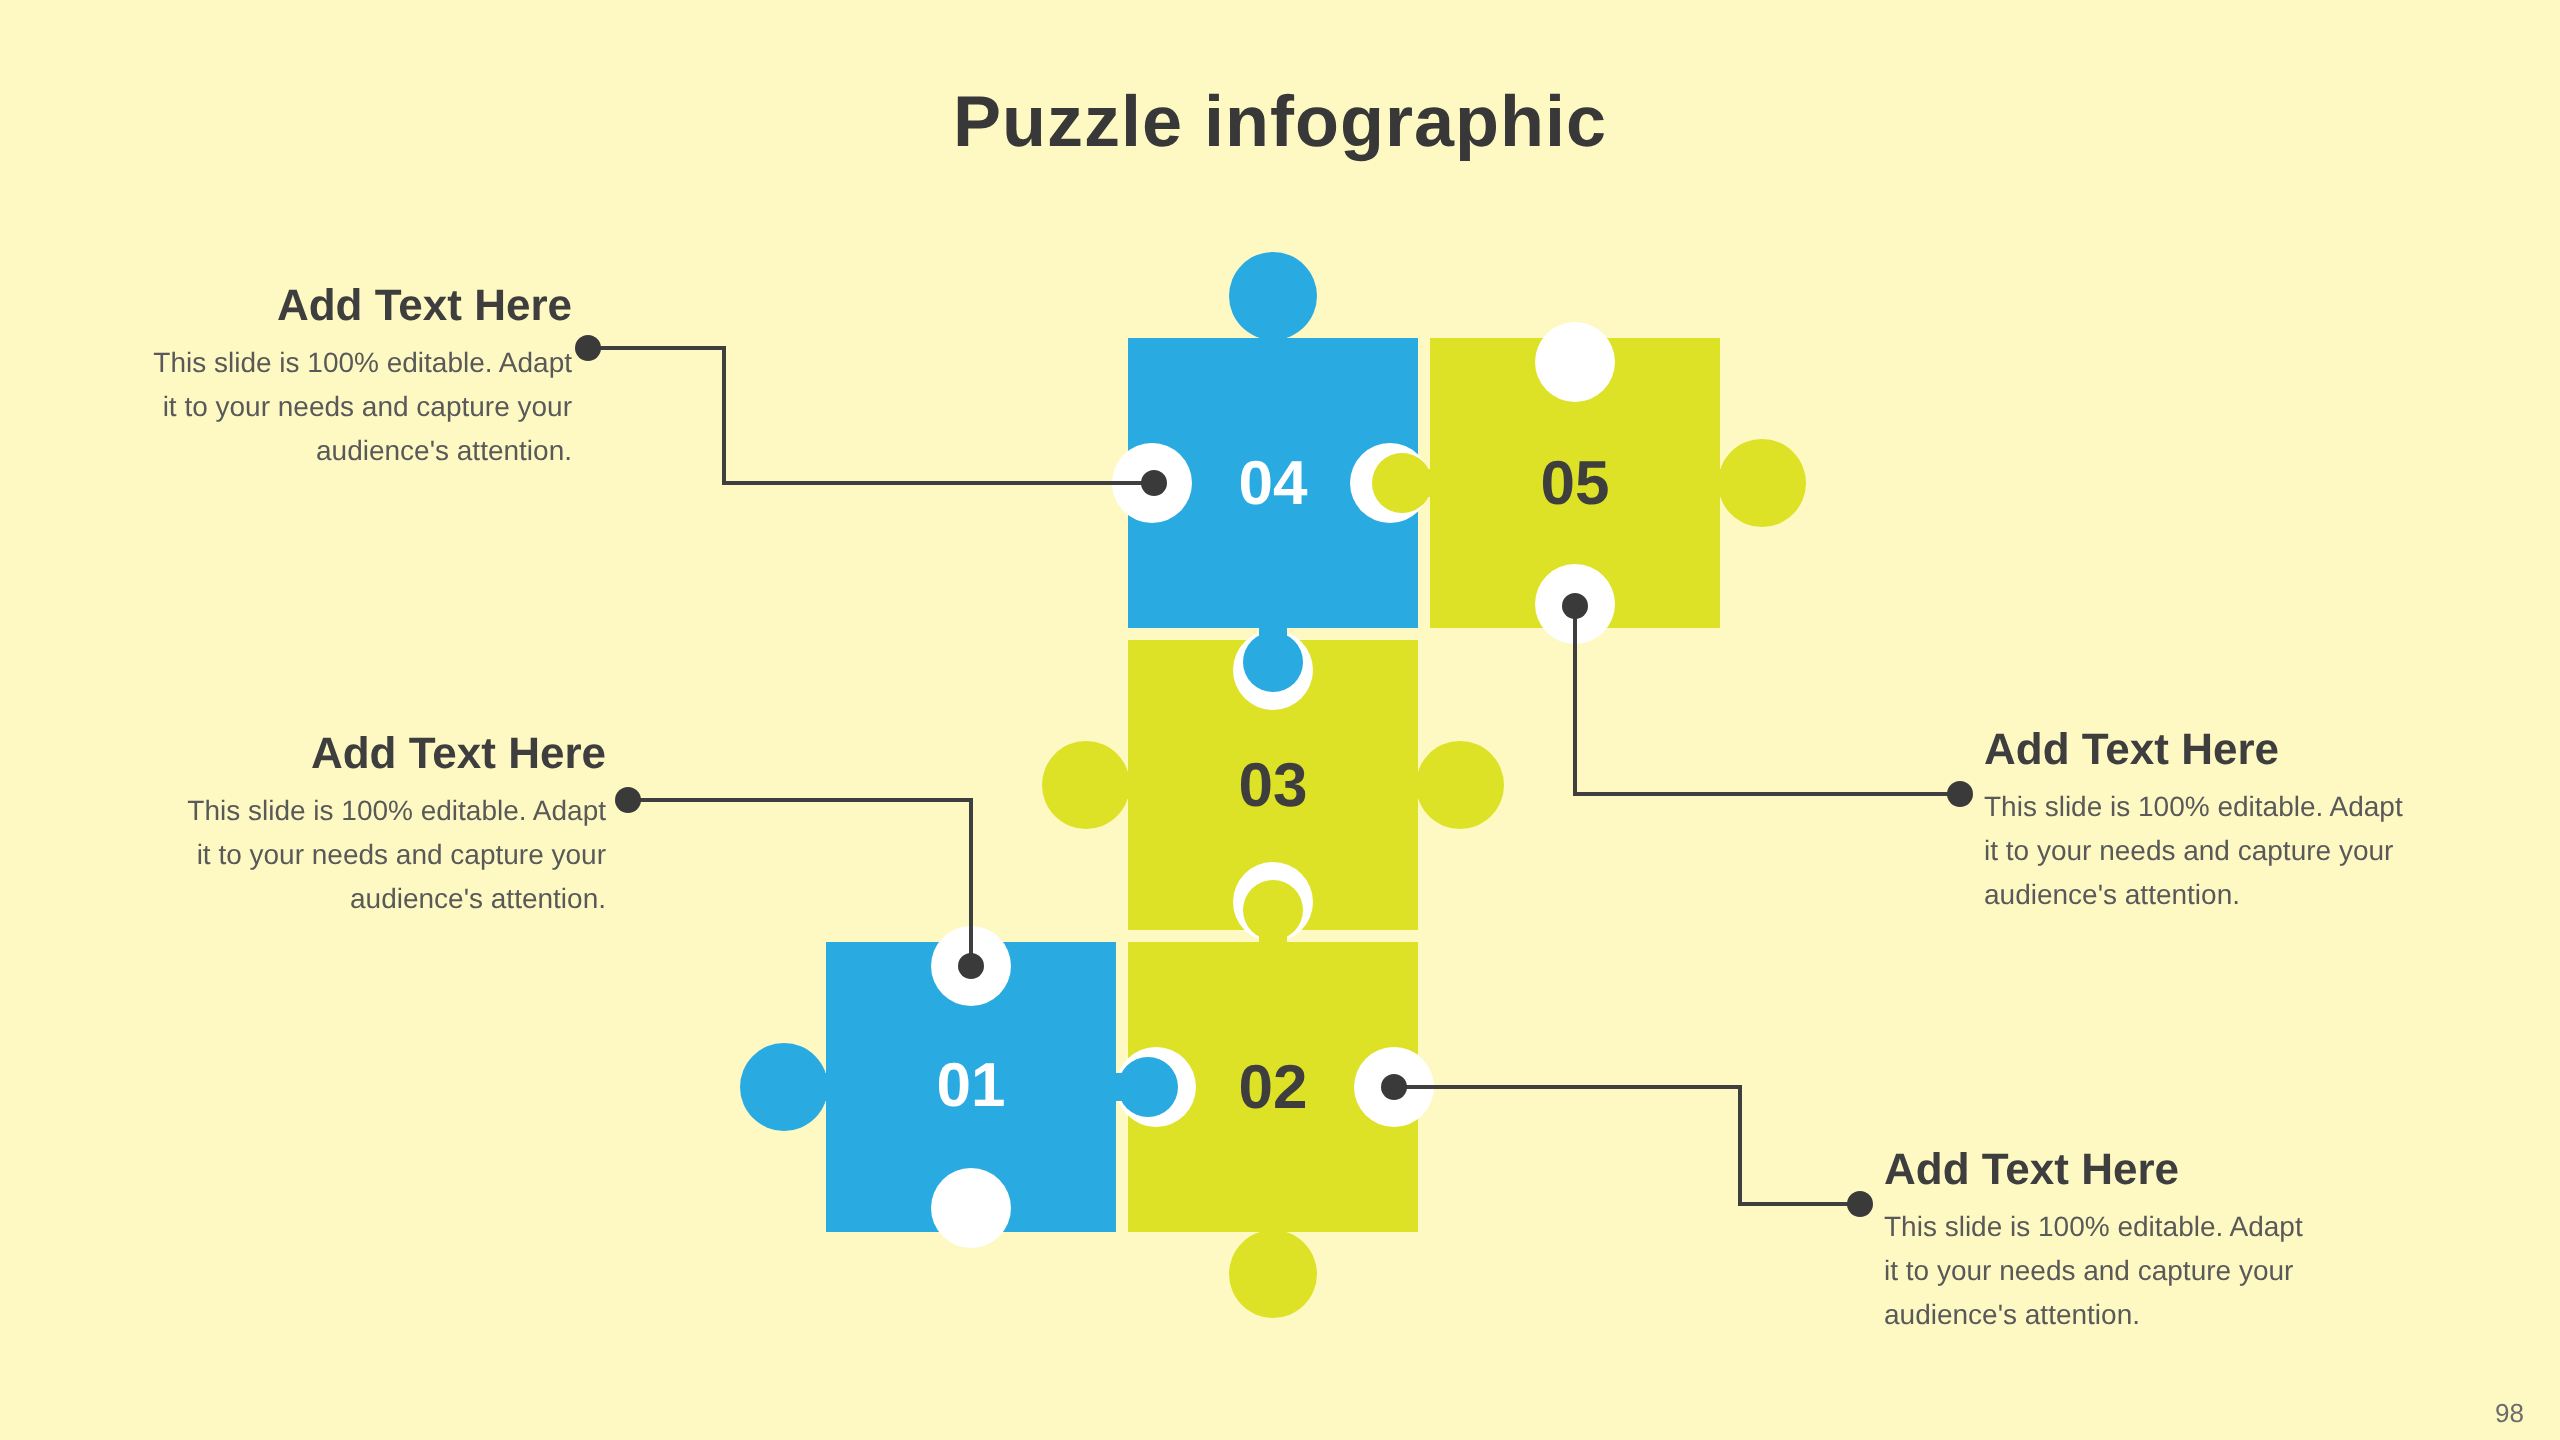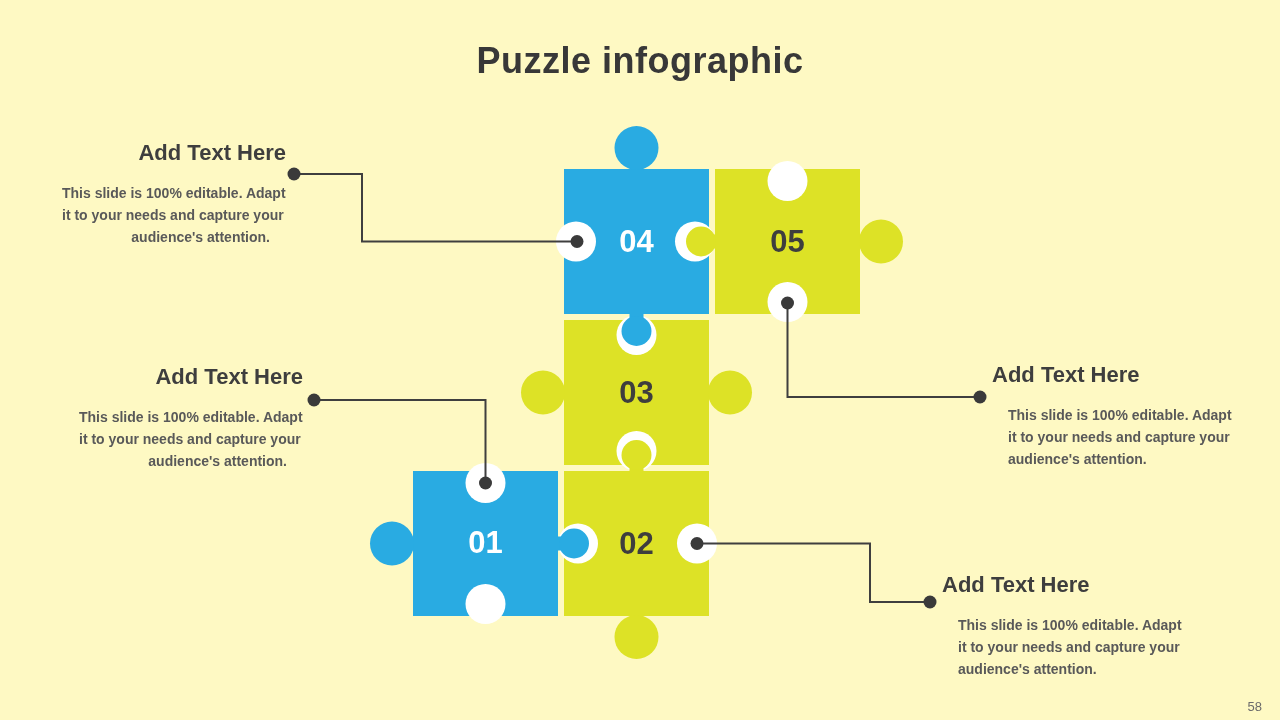--- a/index.html
+++ b/index.html
@@ -3,21 +3,21 @@
 <meta charset="utf-8">
 <style>
   html,body{margin:0;padding:0;background:#fff;}
   .slide{position:relative;width:1280px;height:720px;background:#fef9c3;
          font-family:"Liberation Sans",sans-serif;overflow:hidden;}
   .slide-title{position:absolute;top:40px;left:0;width:100%;text-align:center;
          margin:0;font-size:36px;font-weight:800;color:#383838;letter-spacing:.5px;}
   .graphic{position:absolute;left:0;top:0;pointer-events:none;}
   .callout{position:absolute;width:240px;}
   .callout h3{margin:0 0 4px 0;font-size:22px;font-weight:700;color:#3E3E3E;}
-  .callout p{margin:16px;font-size:14px;line-height:22px;color:#595959;font-weight:bold;}
+  .callout p{margin:0;font-size:14px;line-height:22px;color:#595959;}
   .callout p span{display:block;white-space:nowrap;}
   .align-right{text-align:right;}
   .align-left{text-align:left;}
   .c1{top:140px;left:46px;}
   .c2{top:364px;left:63px;}
   .c3{top:362px;left:992px;}
   .c4{top:572px;left:942px;}
   .page-number{position:absolute;right:18px;bottom:6px;font-size:13px;color:#6b6b6b;}
 </style>
 </head>
@@ -111,14 +111,14 @@
 
   <div class="callout c4 align-left">
     <h3>Add Text Here</h3>
     <p>
       <span>This slide is 100% editable. Adapt</span>
       <span>it to your needs and capture your</span>
       <span>audience's attention.</span>
     </p>
   </div>
 
-  <div class="page-number">58</div>
+  <div class="page-number">98</div>
 </div>
 
 </body></html>

